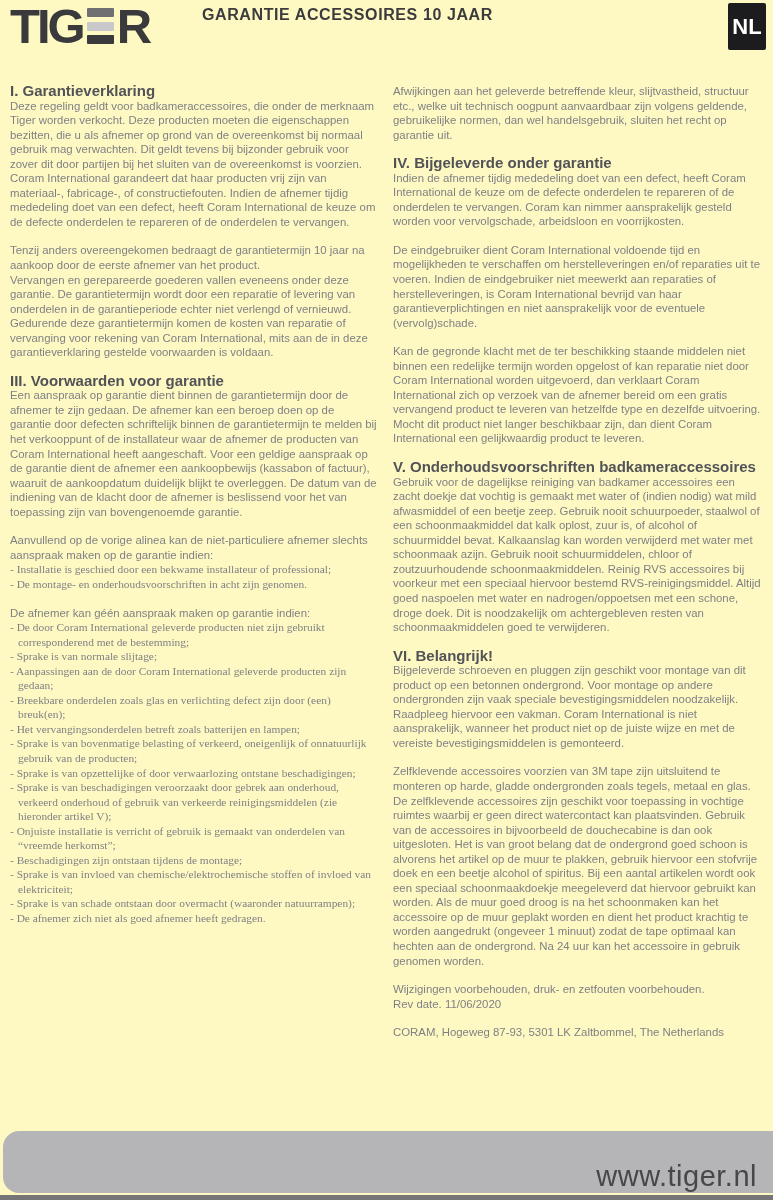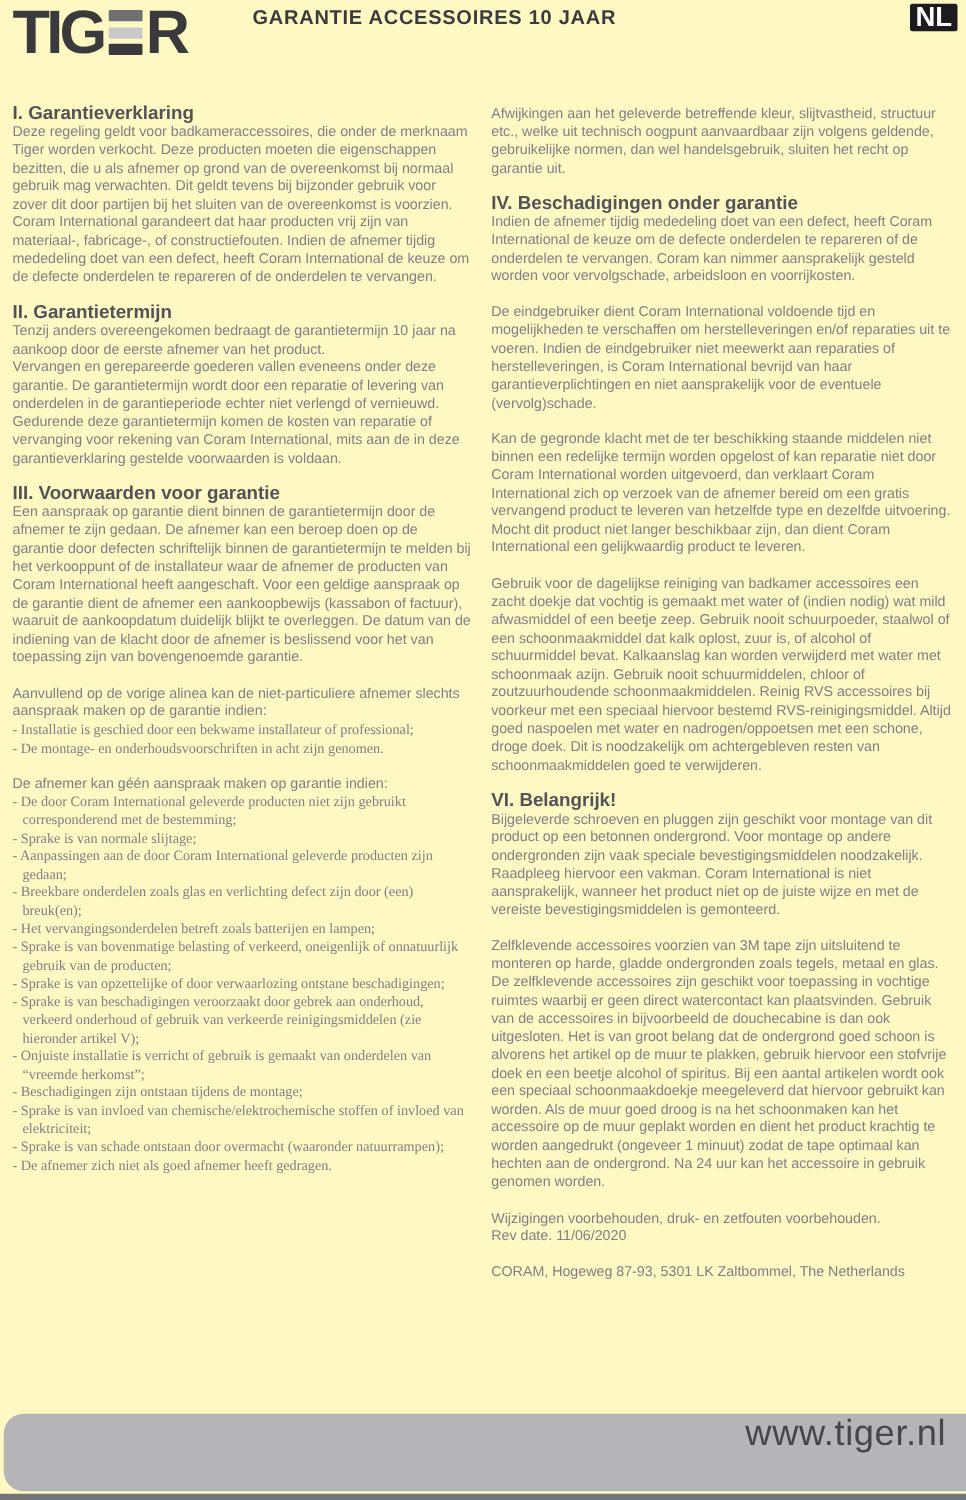--- a/index.html
+++ b/index.html
@@ -31,21 +31,21 @@
   .logo-e .b2 { background: #c9c9cb; }
   .logo-e .b3 { background: #3a3a3c; }
 
   .doc-title {
     position: absolute; left: 202px; top: 6px;
     font-size: 16px; font-weight: bold; letter-spacing: 0.6px;
     color: #3b3b3d;
   }
   .lang-badge {
     position: absolute; right: 7px; top: 3px;
-    width: 38px; height: 22px; background: #1c1c1e; border-radius: 2px;
+    width: 38px; height: 47px; background: #1c1c1e; border-radius: 2px;
     display: flex; align-items: center; justify-content: center;
     color: #ffffff; font-weight: bold; font-size: 22px; letter-spacing: 0px;
   }
 
   
   .content {
     display: flex; gap: 15px;
     padding: 0 12px 0 10px;
   }
   .col {
@@ -63,21 +63,21 @@
   .blist { margin: 14px 0 0 0; font-family: Liberation Serif, serif; }
   .para + .blist { margin-top: 0; }
   .li { margin: 0; padding-left: 8px; text-indent: -8px; }
   .col > *:first-child { margin-top: 0; }
 
   
   .footer-bar {
     position: absolute; left: 3px; right: 0; top: 1131px; height: 62px;
     background: #b5b5b7;
     border-radius: 16px 0 0 16px;
-    display: flex; align-items: flex-start; justify-content: flex-end;
+    display: flex; align-items: flex-end; justify-content: flex-end;
     padding-right: 16px;
   }
   .footer-url {
     font-size: 29px; color: #47474a; letter-spacing: 0.5px;
     font-family: "Liberation Sans", sans-serif;
   }
   .bottom-edge {
     position: absolute; left: 0; right: 0; bottom: 0; height: 5px;
     background: #757578;
   }
@@ -98,21 +98,20 @@
       <span>R</span>
     </div>
     <div class="doc-title">GARANTIE ACCESSOIRES 10 JAAR</div>
     <div class="lang-badge">NL</div>
   </div>
 
   <div class="content">
     <div class="col">
         <div class="sec-heading">I. Garantieverklaring</div>
         <p class="para">Deze regeling geldt voor badkameraccessoires, die onder de merknaam Tiger worden verkocht. Deze producten moeten die eigenschappen bezitten, die u als afnemer op grond van de overeenkomst bij normaal gebruik mag verwachten. Dit geldt tevens bij bijzonder gebruik voor zover dit door partijen bij het sluiten van de overeenkomst is voorzien. Coram International garandeert dat haar producten vrij zijn van materiaal-, fabricage-, of constructiefouten. Indien de afnemer tijdig mededeling doet van een defect, heeft Coram International de keuze om de defecte onderdelen te repareren of de onderdelen te vervangen.</p>
-        <div class="sec-heading">II. Garantietermijn</div>
         <p class="para">Tenzij anders overeengekomen bedraagt de garantietermijn 10 jaar na aankoop door de eerste afnemer van het product.
 Vervangen en gerepareerde goederen vallen eveneens onder deze garantie. De garantietermijn wordt door een reparatie of levering van onderdelen in de garantieperiode echter niet verlengd of vernieuwd.
 Gedurende deze garantietermijn komen de kosten van reparatie of vervanging voor rekening van Coram International, mits aan de in deze garantieverklaring gestelde voorwaarden is voldaan.</p>
         <div class="sec-heading">III. Voorwaarden voor garantie</div>
         <p class="para">Een aanspraak op garantie dient binnen de garantietermijn door de afnemer te zijn gedaan. De afnemer kan een beroep doen op de garantie door defecten schriftelijk binnen de garantietermijn te melden bij het verkooppunt of de installateur waar de afnemer de producten van Coram International heeft aangeschaft. Voor een geldige aanspraak op de garantie dient de afnemer een aankoopbewijs (kassabon of factuur), waaruit de aankoopdatum duidelijk blijkt te overleggen. De datum van de indiening van de klacht door de afnemer is beslissend voor het van toepassing zijn van bovengenoemde garantie.</p>
         <p class="para">Aanvullend op de vorige alinea kan de niet-particuliere afnemer slechts aanspraak maken op de garantie indien:</p>
         <div class="blist">
           <p class="li">- Installatie is geschied door een bekwame installateur of professional;</p>
           <p class="li">- De montage- en onderhoudsvoorschriften in acht zijn genomen.</p>
         </div>
@@ -128,24 +127,25 @@
           <p class="li">- Sprake is van beschadigingen veroorzaakt door gebrek aan onderhoud, verkeerd onderhoud of gebruik van verkeerde reinigingsmiddelen (zie hieronder artikel V);</p>
           <p class="li">- Onjuiste installatie is verricht of gebruik is gemaakt van onderdelen van “vreemde herkomst”;</p>
           <p class="li">- Beschadigingen zijn ontstaan tijdens de montage;</p>
           <p class="li">- Sprake is van invloed van chemische/elektrochemische stoffen of invloed van elektriciteit;</p>
           <p class="li">- Sprake is van schade ontstaan door overmacht (waaronder natuurrampen);</p>
           <p class="li">- De afnemer zich niet als goed afnemer heeft gedragen.</p>
         </div>
       </div>
     <div class="col">
         <p class="para">Afwijkingen aan het geleverde betreffende kleur, slijtvastheid, structuur etc., welke uit technisch oogpunt aanvaardbaar zijn volgens geldende, gebruikelijke normen, dan wel handelsgebruik, sluiten het recht op garantie uit.</p>
-        <div class="sec-heading">IV. Beschadigingen onder garantie</div>
+        <div class="sec-heading">IV. Bijgeleverde onder garantie</div>
         <p class="para">Indien de afnemer tijdig mededeling doet van een defect, heeft Coram International de keuze om de defecte onderdelen te repareren of de onderdelen te vervangen. Coram kan nimmer aansprakelijk gesteld worden voor vervolgschade, arbeidsloon en voorrijkosten.</p>
         <p class="para">De eindgebruiker dient Coram International voldoende tijd en mogelijkheden te verschaffen om herstelleveringen en/of reparaties uit te voeren. Indien de eindgebruiker niet meewerkt aan reparaties of herstelleveringen, is Coram International bevrijd van haar garantieverplichtingen en niet aansprakelijk voor de eventuele (vervolg)schade.</p>
         <p class="para">Kan de gegronde klacht met de ter beschikking staande middelen niet binnen een redelijke termijn worden opgelost of kan reparatie niet door Coram International worden uitgevoerd, dan verklaart Coram International zich op verzoek van de afnemer bereid om een gratis vervangend product te leveren van hetzelfde type en dezelfde uitvoering. Mocht dit product niet langer beschikbaar zijn, dan dient Coram International een gelijkwaardig product te leveren.</p>
+        <div class="sec-heading">V. Onderhoudsvoorschriften badkameraccessoires</div>
         <p class="para">Gebruik voor de dagelijkse reiniging van badkamer accessoires een zacht doekje dat vochtig is gemaakt met water of (indien nodig) wat mild afwasmiddel of een beetje zeep. Gebruik nooit schuurpoeder, staalwol of een schoonmaakmiddel dat kalk oplost, zuur is, of alcohol of schuurmiddel bevat. Kalkaanslag kan worden verwijderd met water met schoonmaak azijn. Gebruik nooit schuurmiddelen, chloor of zoutzuurhoudende schoonmaakmiddelen. Reinig RVS accessoires bij voorkeur met een speciaal hiervoor bestemd RVS-reinigingsmiddel. Altijd goed naspoelen met water en nadrogen/oppoetsen met een schone, droge doek. Dit is noodzakelijk om achtergebleven resten van schoonmaakmiddelen goed te verwijderen.</p>
         <div class="sec-heading">VI. Belangrijk!</div>
         <p class="para">Bijgeleverde schroeven en pluggen zijn geschikt voor montage van dit product op een betonnen ondergrond. Voor montage op andere ondergronden zijn vaak speciale bevestigingsmiddelen noodzakelijk. Raadpleeg hiervoor een vakman. Coram International is niet aansprakelijk, wanneer het product niet op de juiste wijze en met de vereiste bevestigingsmiddelen is gemonteerd.</p>
         <p class="para">Zelfklevende accessoires voorzien van 3M tape zijn uitsluitend te monteren op harde, gladde ondergronden zoals tegels, metaal en glas. De zelfklevende accessoires zijn geschikt voor toepassing in vochtige ruimtes waarbij er geen direct watercontact kan plaatsvinden. Gebruik van de accessoires in bijvoorbeeld de douchecabine is dan ook uitgesloten. Het is van groot belang dat de ondergrond goed schoon is alvorens het artikel op de muur te plakken, gebruik hiervoor een stofvrije doek en een beetje alcohol of spiritus. Bij een aantal artikelen wordt ook een speciaal schoonmaakdoekje meegeleverd dat hiervoor gebruikt kan worden. Als de muur goed droog is na het schoonmaken kan het accessoire op de muur geplakt worden en dient het product krachtig te worden aangedrukt (ongeveer 1 minuut) zodat de tape optimaal kan hechten aan de ondergrond. Na 24 uur kan het accessoire in gebruik genomen worden.</p>
         <p class="para">Wijzigingen voorbehouden, druk- en zetfouten voorbehouden.
 Rev date. 11/06/2020</p>
         <p class="para">CORAM, Hogeweg 87-93, 5301 LK Zaltbommel, The Netherlands</p>
       </div>
   </div>
 

